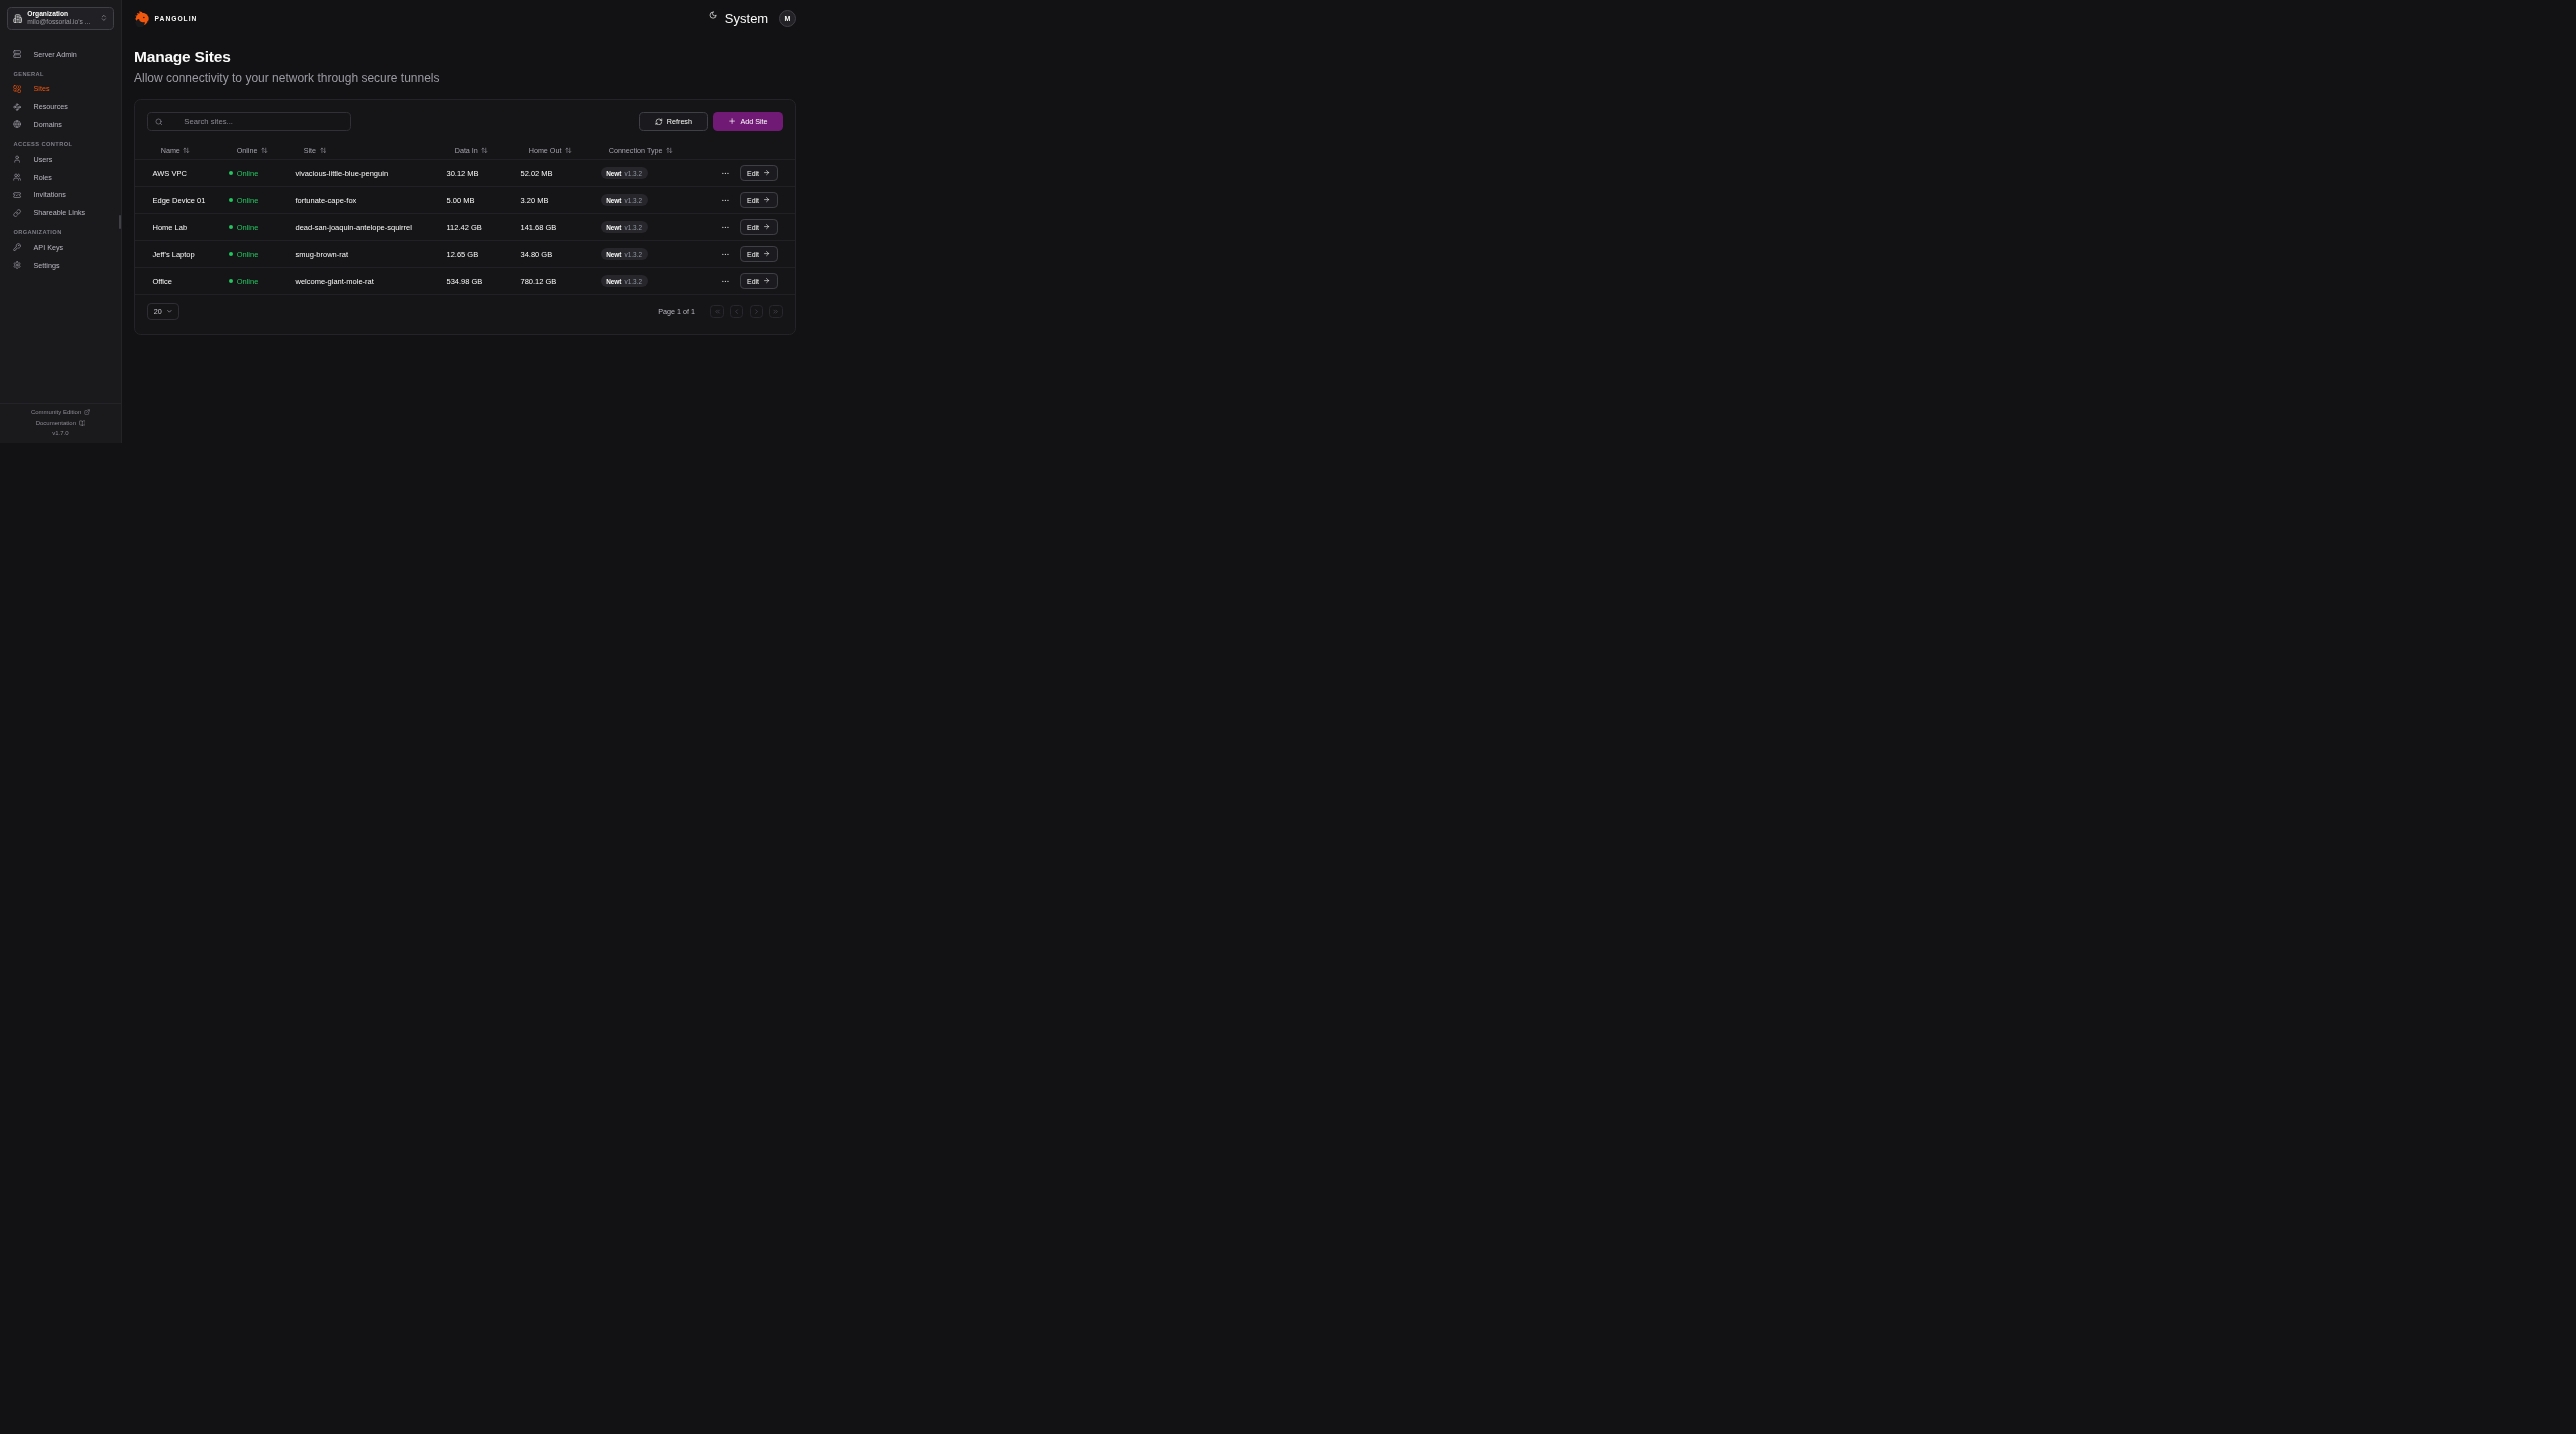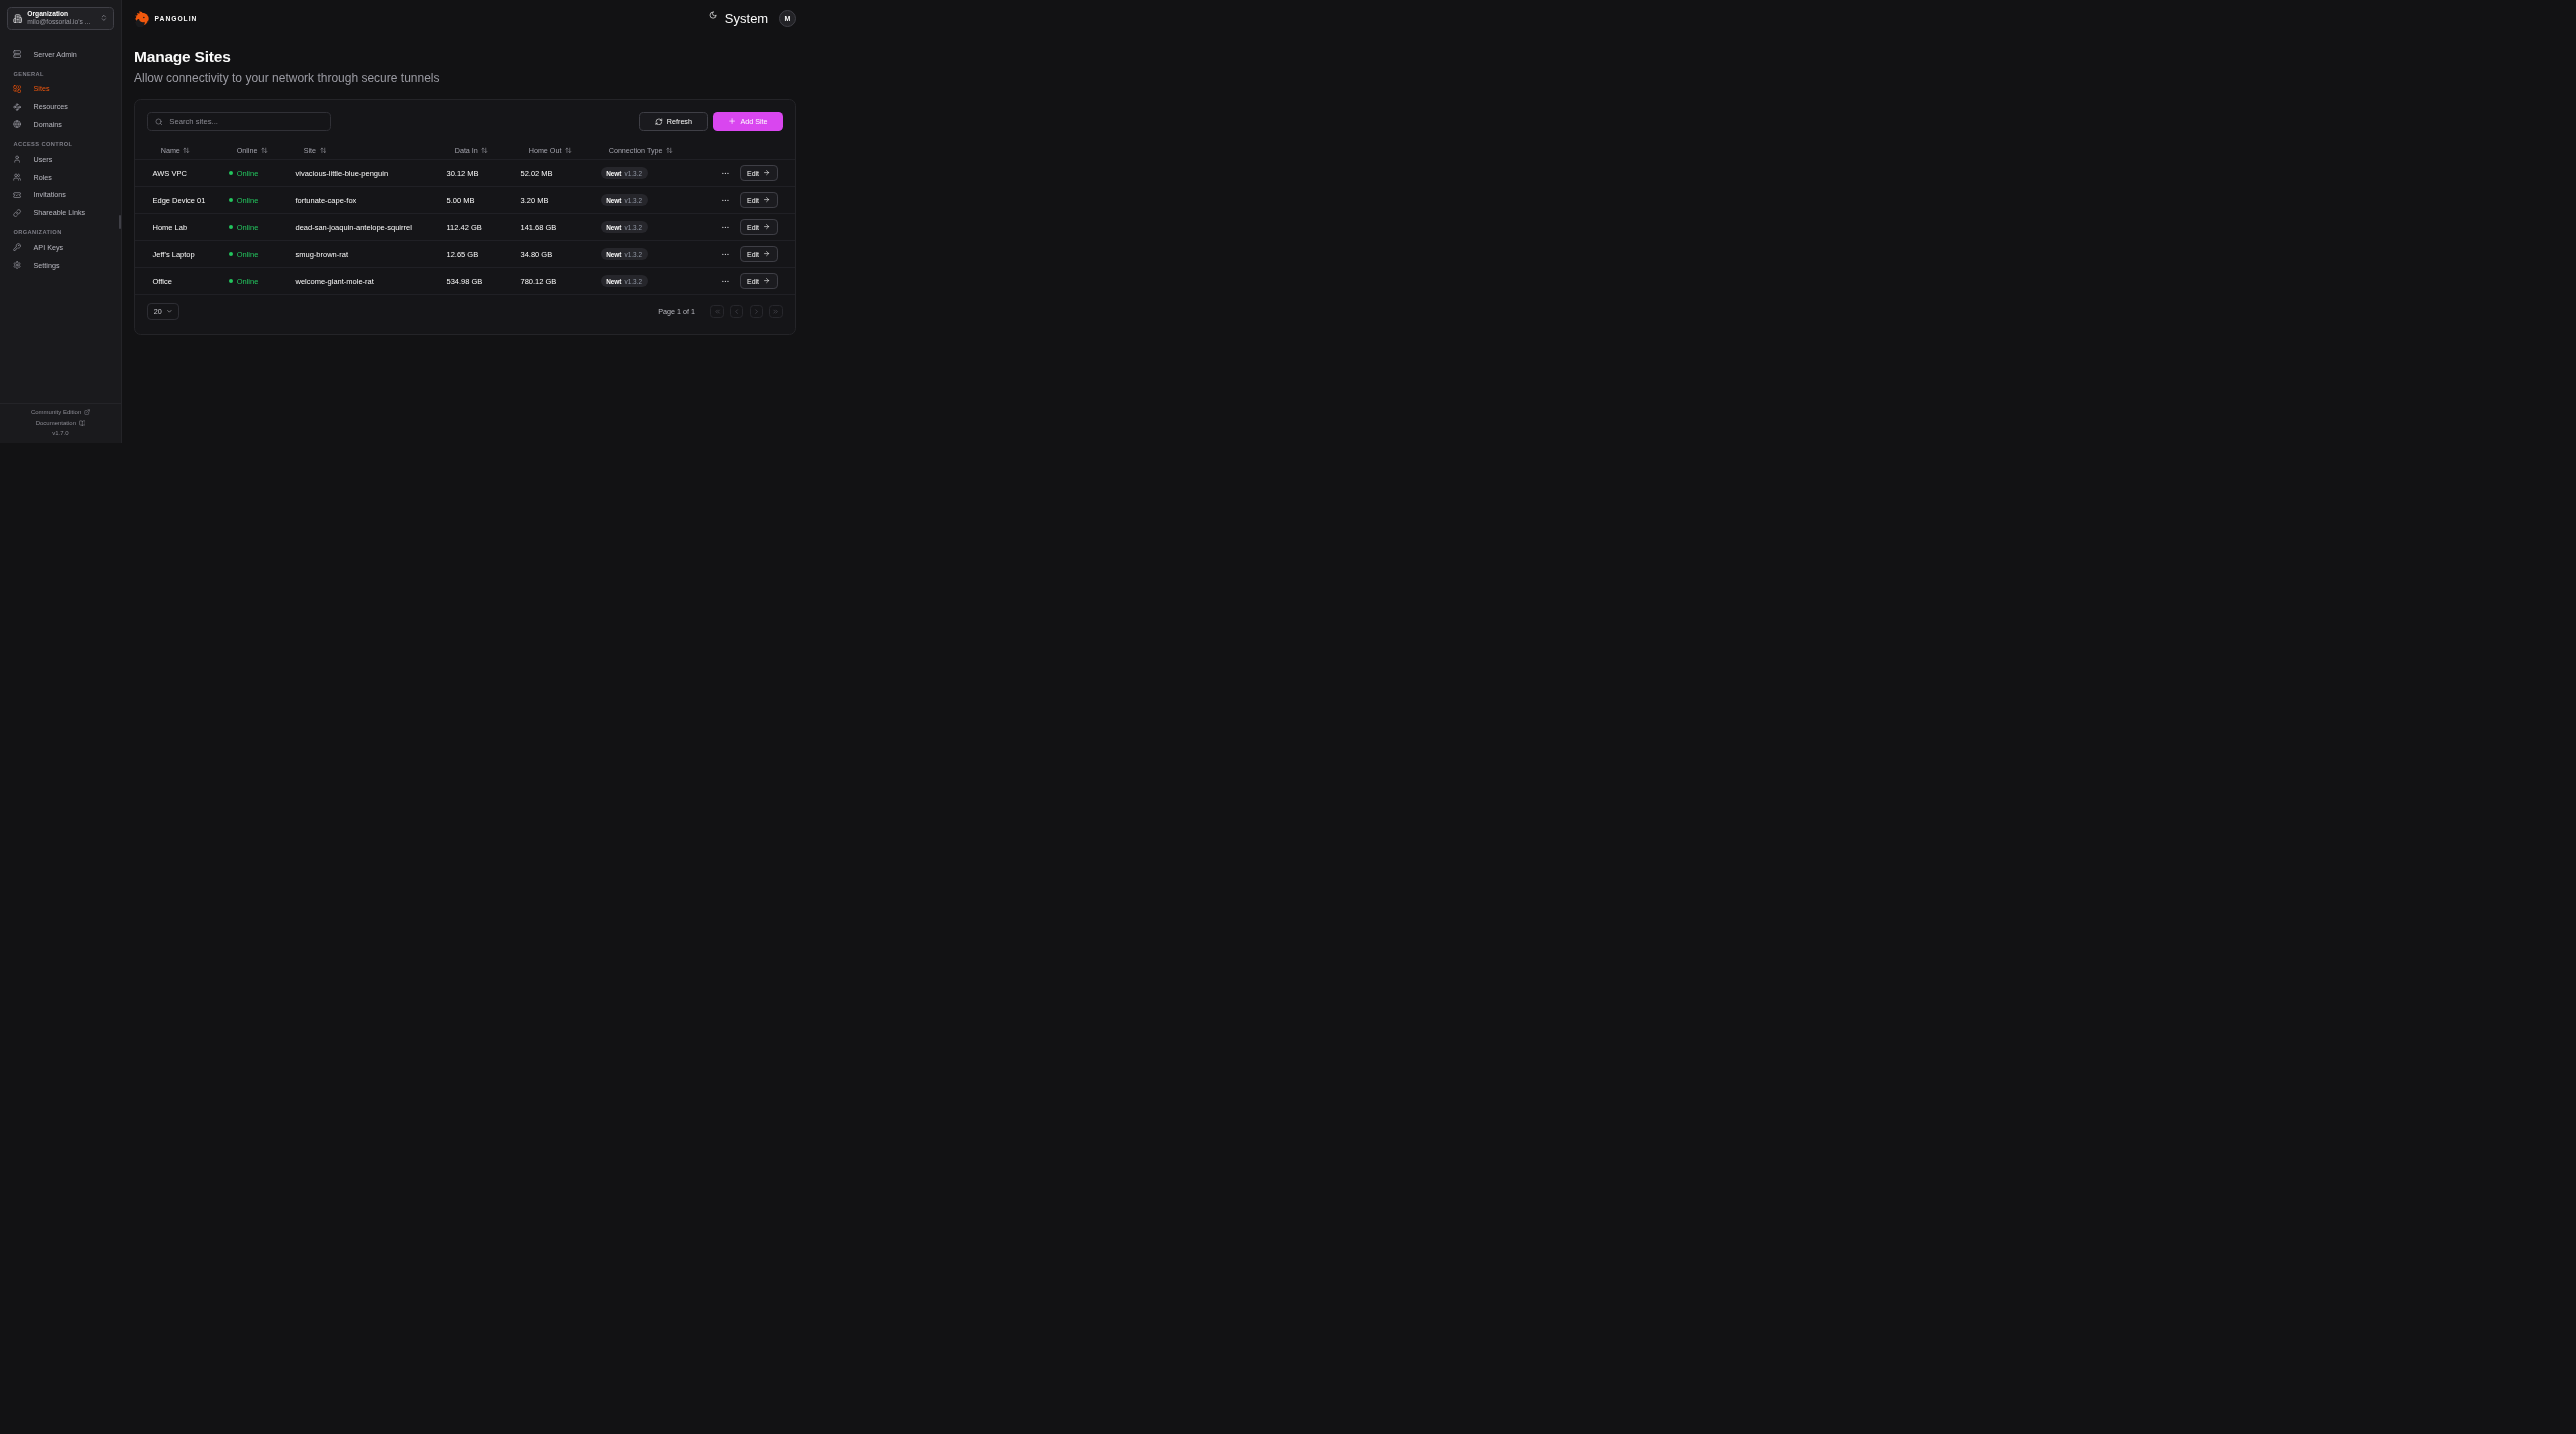--- a/index.html
+++ b/index.html
@@ -72,37 +72,37 @@
   .page-subtitle { font-size:12px; color:#9b9ba3; margin-top:4.6px; }
 
   
   .card {
     margin-top:14.4px; background:#151518;
     border:0.5px solid #242428; border-radius:6.7px;
     padding:12px 0 13.4px;
   }
   .toolbar { display:flex; justify-content:space-between; align-items:center; padding:0 12.4px; margin-bottom:10.8px; }
   .search {
-    width:184px; height:18.5px; border:0.5px solid #303036; border-radius:4.6px;
-    display:flex; align-items:center; gap:7px; padding:0 6.2px; color:#8a8a92;
+    width:204px; height:18.5px; border:0.5px solid #303036; border-radius:4.6px;
+    display:flex; align-items:center; gap:22px; padding:0 6.2px; color:#8a8a92;
   }
   .search input {
     background:transparent; border:0; outline:0;
     color:#e4e4e7; font-size:7.7px; width:100%;
     font-family:"Liberation Sans","DejaVu Sans",sans-serif;
   }
   .search input::placeholder { color:#8a8a92; }
   .toolbar-actions { display:flex; gap:5.2px; }
   .btn {
     height:18.5px; border-radius:4.6px; display:flex; align-items:center; gap:4.1px;
     font-size:7.2px; font-weight:500; padding:0 15px; cursor:pointer;
     font-family:inherit;
   }
   .btn-outline { border:0.5px solid #3f3f46; background:#1a1a1e; color:#fafafa; }
-  .btn-primary { background:#d946ef; color:#fff; border:0; }
+  .btn-primary { background:#701a75; color:#fff; border:0; }
 
   .thead, .row {
     display:grid;
     grid-template-columns:76px 67px 151px 74px 80px 1fr auto;
     align-items:center; padding:0 17.5px;
   }
   .thead { height:18.5px; border-bottom:0.5px solid #202025; color:#a2a2ab; }
   .th { display:flex; align-items:center; gap:3.6px; padding-left:8.2px; font-size:7.2px; cursor:pointer; }
   .row { height:27px; border-bottom:0.5px solid #202025; font-size:7.5px; }
   .row:last-of-type { border-bottom:0; }

